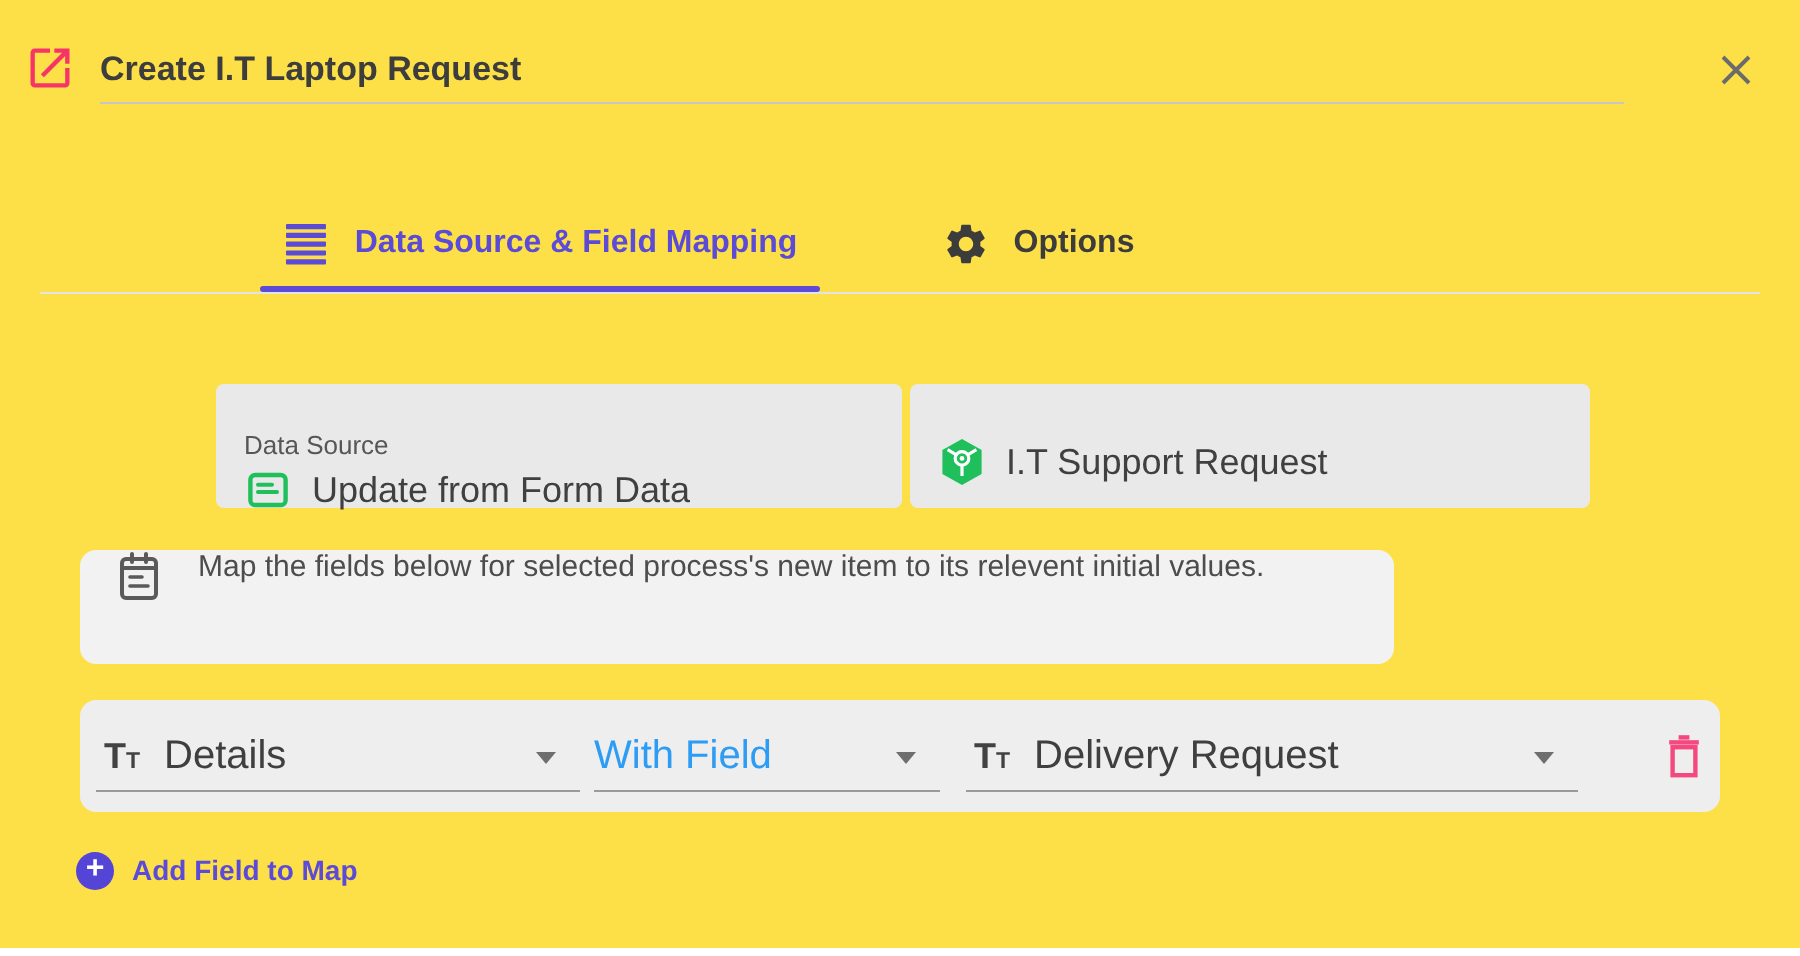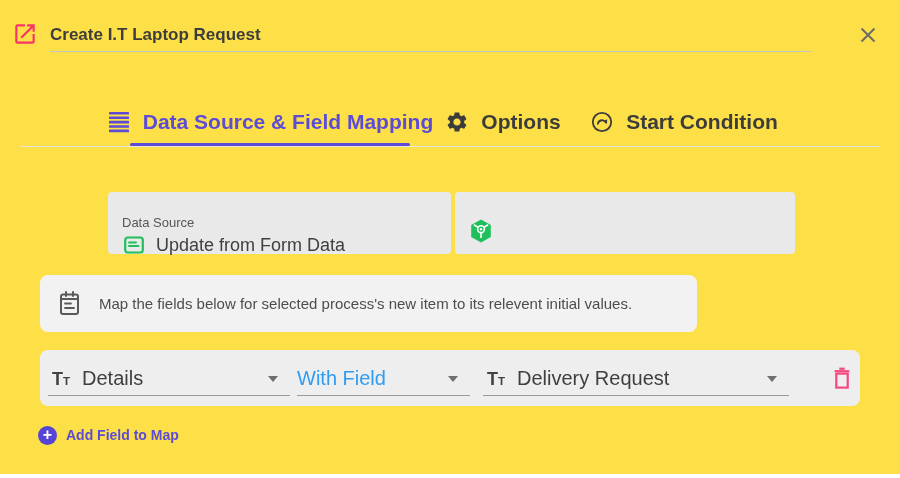--- a/index.html
+++ b/index.html
@@ -18,41 +18,41 @@
     position: absolute; left: 50px; top: 18px; width: 762px; height: 34px;
     border: none; border-bottom: 1px solid #c6c6c6; outline: none;
     background: transparent;
     font-family: "Liberation Sans", sans-serif;
     font-size: 17px; font-weight: 700; color: #3d3d3d;
   }
   .close-btn { position: absolute; left: 855px; top: 22px; width: 26px; height: 26px; cursor: pointer; }
   
   .tabs-divider { position: absolute; left: 20px; top: 146px; width: 860px; height: 1px; background: #e4e4e4; }
   .tab { position: absolute; top: 100px; height: 44px; display: flex; align-items: center; justify-content: center; gap: 12px; cursor: pointer; }
-  .tab .tab-label { font-size: 21px; font-weight: 700; color: #3c3c3c; white-space: nowrap; }
+  .tab .tab-label { font-size: 16px; font-weight: 700; color: #3c3c3c; white-space: nowrap; }
   .tab.active .tab-label { color: #5b4bd6; }
   .tab1 { left: 130px; width: 280px; }
-  .tab2 { left: 448px; width: 110px; }
+  .tab2 { left: 464px; width: 110px; }
   .tab3 { left: 598px; width: 172px; }
   .tab-underline { position: absolute; left: 130px; top: 143px; width: 280px; height: 3px; background: #5b4bd6; border-radius: 2px; }
   
   .card {
     position: absolute; top: 192px; height: 62px; background: #e9e9e9; border-radius: 4px;
     padding: 23px 14px; cursor: pointer;
   }
   .card1 { left: 108px; width: 343px; }
   .card2 { left: 455px; width: 340px; }
   .card-label { font-size: 13px; color: #565656; }
   .card-valrow { display: flex; align-items: center; gap: 10px; margin-top: 3px; }
   .card-value { font-size: 18px; color: #404040; white-space: nowrap; }
   
   .info-bar {
     position: absolute; left: 40px; top: 275px; width: 657px; height: 57px;
     background: #f2f2f2; border-radius: 8px;
-    display: flex; align-items: center; gap: 18px; padding-left: 18px;
+    display: flex; align-items: flex-start; gap: 18px; padding-left: 18px;
   }
   .info-text { font-size: 15px; color: #4d4d4d; }
   
   .map-row {
     position: absolute; left: 40px; top: 350px; width: 820px; height: 56px;
     background: #eeeeee; border-radius: 8px;
   }
   .select {
     position: absolute; top: 12px; height: 34px;
     display: flex; align-items: center;
@@ -117,30 +117,20 @@
     <span class="tab-label">Data Source &amp; Field Mapping</span>
   </div>
   <div class="tab tab2">
     <span>
       <svg width="24" height="24" viewBox="0 0 24 24" fill="#3c3c3c">
         <path d="M19.14 12.94c.04-.3.06-.61.06-.94 0-.32-.02-.64-.07-.94l2.03-1.58c.18-.14.23-.41.12-.61l-1.92-3.32c-.12-.22-.37-.29-.59-.22l-2.39.96c-.5-.38-1.03-.7-1.62-.94l-.36-2.54c-.04-.24-.24-.41-.48-.41h-3.84c-.24 0-.43.17-.47.41l-.36 2.54c-.59.24-1.13.57-1.62.94l-2.39-.96c-.22-.08-.47 0-.59.22L2.74 8.87c-.12.21-.08.47.12.61l2.03 1.58c-.05.3-.09.63-.09.94s.02.64.07.94l-2.03 1.58c-.18.14-.23.41-.12.61l1.92 3.32c.12.22.37.29.59.22l2.39-.96c.5.38 1.03.7 1.62.94l.36 2.54c.05.24.24.41.48.41h3.84c.24 0 .44-.17.47-.41l.36-2.54c.59-.24 1.13-.56 1.62-.94l2.39.96c.22.08.47 0 .59-.22l1.92-3.32c.12-.22.07-.47-.12-.61l-2.01-1.58zM12 15.6c-1.98 0-3.6-1.62-3.6-3.6s1.62-3.6 3.6-3.6 3.6 1.62 3.6 3.6-1.62 3.6-3.6 3.6z"></path>
       </svg>
     </span>
     <span class="tab-label">Options</span>
   </div>
-  <div class="tab tab3">
-    <span>
-      <svg width="24" height="24" viewBox="0 0 24 24" fill="none">
-        <circle cx="12" cy="12" r="9.2" stroke="#3c3c3c" stroke-width="1.8"></circle>
-        <path d="M7.8 13.8c.7-2.4 2.9-3.9 5.3-3.4 1.4.3 2.5 1.2 3.1 2.4" stroke="#3c3c3c" stroke-width="1.8" fill="none" stroke-linecap="round"></path>
-        <path d="M17.2 9.2l-.3 4.1-3.5-2.1z" fill="#3c3c3c"></path>
-      </svg>
-    </span>
-    <span class="tab-label">Start Condition</span>
-  </div>
   <div class="tab-underline"></div>
   <div class="tabs-divider"></div>
 
   <div class="card card1">
     <div class="card-label">Data Source</div>
     <div class="card-valrow">
       <span>
         <svg width="24" height="24" viewBox="0 0 24 24" fill="none">
           <rect x="3.2" y="4.5" width="17.6" height="15" rx="2.4" stroke="#1fbf5c" stroke-width="2.2"></rect>
           <path d="M7 9.4h7M7 13h9.5" stroke="#1fbf5c" stroke-width="2" stroke-linecap="round"></path>
@@ -152,20 +142,21 @@
   <div class="card card2">
     <div class="card-valrow">
       <span>
         <svg width="24" height="26" viewBox="0 0 24 26" fill="none">
           <path d="M12 1.5 L21.8 7 V19 L12 24.5 L2.2 19 V7 Z" fill="#1fbf5c"></path>
           <circle cx="12" cy="11.2" r="3.4" stroke="#ffffff" stroke-width="1.6" fill="none"></circle>
           <circle cx="12" cy="11.2" r="1.2" fill="#ffffff"></circle>
           <path d="M12 14.6 V20 M9.2 9.4 L4.8 6.8 M14.8 9.4 L19.2 6.8" stroke="#ffffff" stroke-width="1.6"></path>
         </svg>
       </span>
+      <span class="card-value">I.T Support Request</span>
     </div>
   </div>
 
   <div class="info-bar">
     <span>
       <svg width="23" height="27" viewBox="0 0 23 27" fill="none">
         <rect x="3" y="4.5" width="17" height="19.5" rx="2" stroke="#5a5a5a" stroke-width="2"></rect>
         <path d="M3.5 9h16" stroke="#5a5a5a" stroke-width="2"></path>
         <path d="M8 2v4M15 2v4" stroke="#5a5a5a" stroke-width="2" stroke-linecap="round"></path>
         <path d="M7 13.5h6M7 18h9" stroke="#5a5a5a" stroke-width="1.8" stroke-linecap="round"></path>

